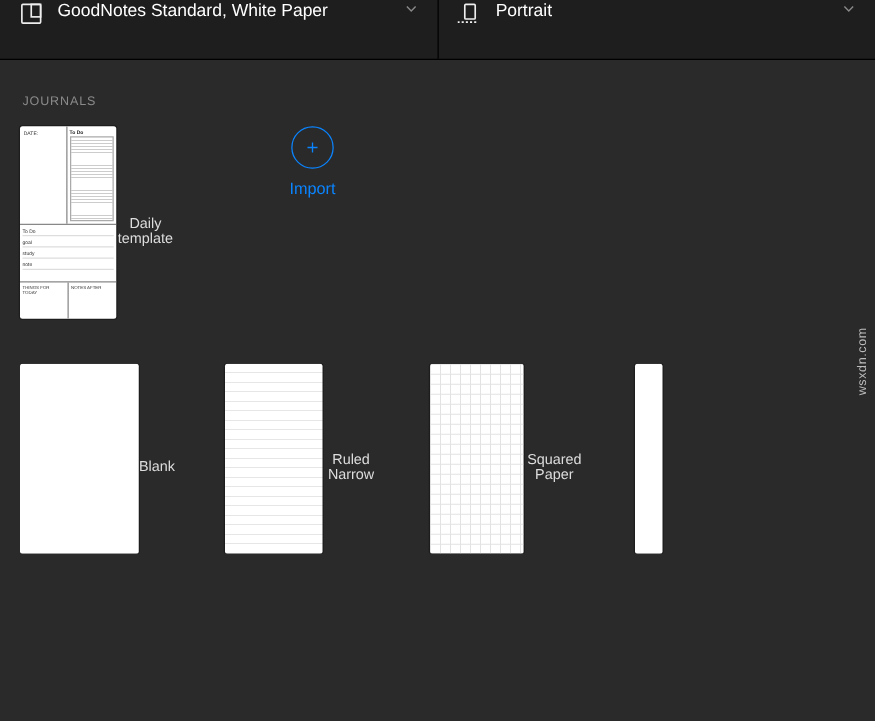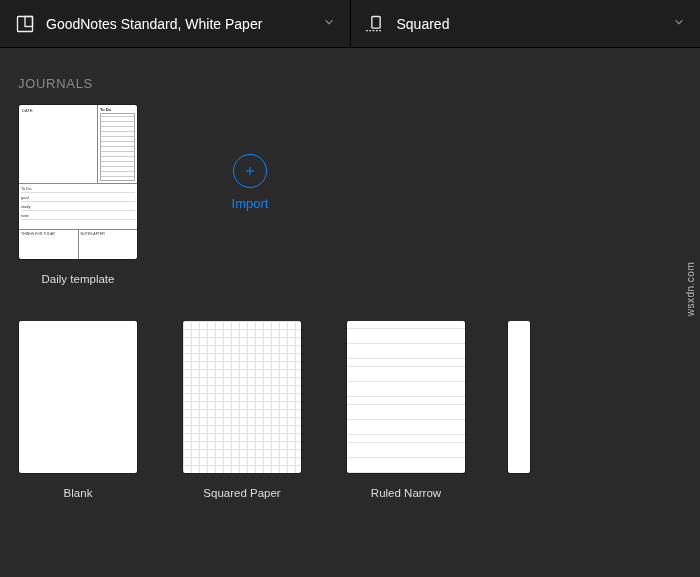--- a/index.html
+++ b/index.html
@@ -14,50 +14,50 @@
   }
   
   .header {
     height: 48px;
     background: #1e1e1e;
     display: flex;
     border-bottom: 1px solid #000;
   }
   .header-sect {
     display: flex;
-    align-items: center;
+    align-items: flex-start;
     padding: 0 14px;
     cursor: pointer;
     position: relative;
   }
   .header-sect.left { flex: 1; border-right: 1px solid #000; }
   .header-sect.right { flex: 1; }
   .hdr-icon { width: 22px; height: 22px; display: flex; align-items: center; justify-content: center; margin-right: 10px; color: #eee; }
   .hdr-label { font-size: 14px; color: #fff; flex: 1; }
   .chev { color: #888; margin-left: auto; }
   .chev svg { width: 14px; height: 14px; }
 
   
   .content { padding: 20px 16px 0 16px; }
   .section-title {
-    font-size: 13px;
+    font-size: 10px;
     letter-spacing: 0.7px;
     color: #8a8a8a;
     margin: 8px 0 14px 2px;
   }
   .row {
     display: flex;
     align-items: flex-start;
     gap: 40px;
     margin-bottom: 36px;
   }
   .tpl {
     width: 124px;
     display: flex;
-    flex-direction: column;
+    flex-direction: row;
     align-items: center;
     position: relative;
   }
   .thumb {
     width: 118px;
     height: 154px;
     background: #fff;
     border-radius: 2px;
     box-shadow: 0 0 0 1px rgba(0,0,0,0.3);
     position: relative;
@@ -80,21 +80,21 @@
   .daily .mid span { font-size:4px; color:#333; display:block; margin-bottom:2px; border-bottom:0.5px solid #ddd; padding-bottom:1px;}
   .daily .bot { flex:0 0 30px; border-top:0.5px solid #888; display:flex;}
   .daily .bot div { flex:1; font-size:3.5px; color:#333; padding:2px;}
   .daily .bot div:first-child { border-right:0.5px solid #888;}
 
   
   .import-tile {
     display:flex;
     flex-direction: column;
     align-items:center;
-    justify-content:center;
+    justify-content:flex-start;
     height:154px;
     width:80px;
     margin-left: 30px;
   }
   .import-circle {
     width:34px; height:34px;
     border:1.5px solid #0a84ff;
     border-radius:50%;
     display:flex; align-items:center; justify-content:center;
     color:#0a84ff;
@@ -153,21 +153,21 @@
         </svg>
     </span>
   </div>
   <div class="header-sect right">
     <span class="hdr-icon">
       <svg viewBox="0 0 24 24" width="20" height="20" fill="none" stroke="currentColor" stroke-width="1.6">
         <rect x="7" y="3" width="10" height="14" rx="1"></rect>
         <line x="4" y1="20" x2="20" y2="20" stroke-dasharray="2 2"></line>
       </svg>
     </span>
-    <span class="hdr-label">Squared</span>
+    <span class="hdr-label">Portrait</span>
     <span class="chev">
       <svg viewBox="0 0 24 24" fill="none" stroke="currentColor" stroke-width="2">
           <polyline points="6 9 12 15 18 9"></polyline>
         </svg>
     </span>
   </div>
 </div>
 
 <div class="content">
 
@@ -210,30 +210,30 @@
 
 
   <div class="ess-row">
 
     <div class="tpl ess">
       <div class="thumb"></div>
       <div class="tpl-label">Blank</div>
     </div>
 
 
+    <div class="tpl ess ruled">
+      <div class="thumb"></div>
+      <div class="tpl-label">Ruled Narrow</div>
+    </div>
+
     <div class="tpl ess squared">
       <div class="thumb"></div>
       <div class="tpl-label">Squared Paper</div>
     </div>
 
-    <div class="tpl ess ruled">
-      <div class="thumb"></div>
-      <div class="tpl-label">Ruled Narrow</div>
-    </div>
-
     <div class="tpl ess partial">
       <div class="thumb"></div>
     </div>
 
   </div>
 </div>
 
 <div class="watermark">wsxdn.com</div>
 
 </body></html>

